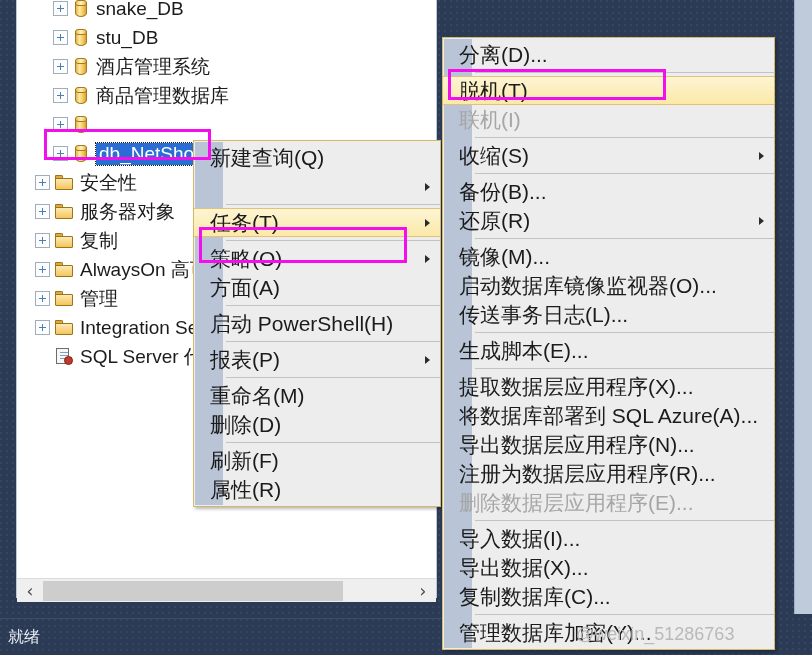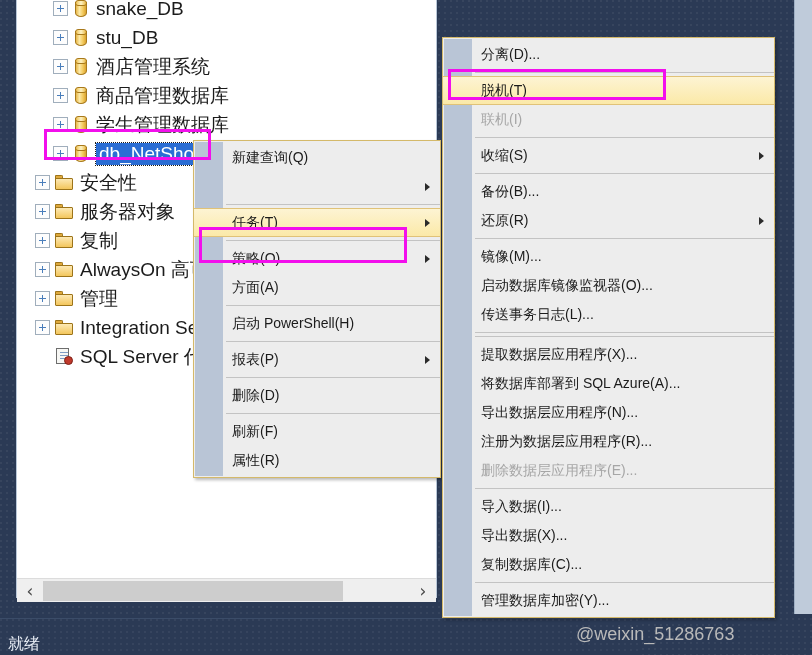--- a/index.html
+++ b/index.html
@@ -141,21 +141,21 @@
     background:#bfcbda;
     border-left:1px solid #9fb0c4;
   }
 
   
   #status-bar {
     position:absolute; left:0; bottom:0; width:640px; height:37px;
     background:#2b3a55;
     background-image:radial-gradient(circle at 1px 1px, rgba(255,255,255,0.05) 1px, transparent 1.2px);
     background-size:6px 6px;
-    display:flex; align-items:flex-end;
+    display:flex; align-items:center;
     border-top:1px solid #3b4c68;
   }
   #status-bar .txt { color:#e9eef6; font-size:16px; padding-left:8px; }
 
   
   .menu {
     position:absolute;
     background:#ededed;
     border:1px solid #d4b96a;
     box-shadow:2px 2px 3px rgba(0,0,0,0.28);
@@ -163,22 +163,22 @@
     padding:2px 0 2px 0;
   }
   .menu .gutter {
     position:absolute; left:1px; top:1px; bottom:1px; width:28px;
     background:#b9c5d6;
   }
   .menu-inner { position:relative; z-index:2; }
   .mi {
     height:29px;
     display:flex; align-items:center;
-    padding-left:38px; padding-right:12px;
-    font-size:14px; color:#1b1b1b;
+    padding-left:16px; padding-right:12px;
+    font-size:21px; color:#1b1b1b;
     white-space:nowrap;
     position:relative;
   }
   .mi.disabled { color:#a6a6a6; }
   .mi.hot {
     background:linear-gradient(to bottom,#fdf4d3,#fbe9a8);
     border-top:1px solid #e0c278;
     border-bottom:1px solid #e0c278;
   }
   .mi .arrow {
@@ -249,21 +249,20 @@
         </span>
         <span class="tree-label">商品管理数据库</span>
       </div>
       <div class="tree-row">
         <span class="indent" style="width: 36px;"></span>
         <span class="expander"></span>
         <span class="ico-db">
           <span class="body"></span>
           <span class="cap"></span>
         </span>
-        <span class="tree-label">学生管理数据库</span>
       </div>
       <div class="tree-row row-selected">
         <span class="indent" style="width: 36px;"></span>
         <span class="expander"></span>
         <span class="ico-db">
           <span class="body"></span>
           <span class="cap"></span>
         </span>
         <span class="tree-label">db_NetShop</span>
       </div>
@@ -372,20 +371,23 @@
       <div class="mi">
         <span>启动 PowerShell(H)</span>
       </div>
       <div class="sep"></div>
       <div class="mi">
         <span>报表(P)</span>
         <span class="arrow"></span>
       </div>
       <div class="sep"></div>
       <div class="mi">
+        <span>重命名(M)</span>
+      </div>
+      <div class="mi">
         <span>删除(D)</span>
       </div>
       <div class="sep"></div>
       <div class="mi">
         <span>刷新(F)</span>
       </div>
       <div class="mi">
         <span>属性(R)</span>
       </div>
     </div>
@@ -421,20 +423,23 @@
       <div class="mi">
         <span>镜像(M)...</span>
       </div>
       <div class="mi">
         <span>启动数据库镜像监视器(O)...</span>
       </div>
       <div class="mi">
         <span>传送事务日志(L)...</span>
       </div>
       <div class="sep"></div>
+      <div class="mi">
+        <span>生成脚本(E)...</span>
+      </div>
       <div class="sep"></div>
       <div class="mi">
         <span>提取数据层应用程序(X)...</span>
       </div>
       <div class="mi">
         <span>将数据库部署到 SQL Azure(A)...</span>
       </div>
       <div class="mi">
         <span>导出数据层应用程序(N)...</span>
       </div>

